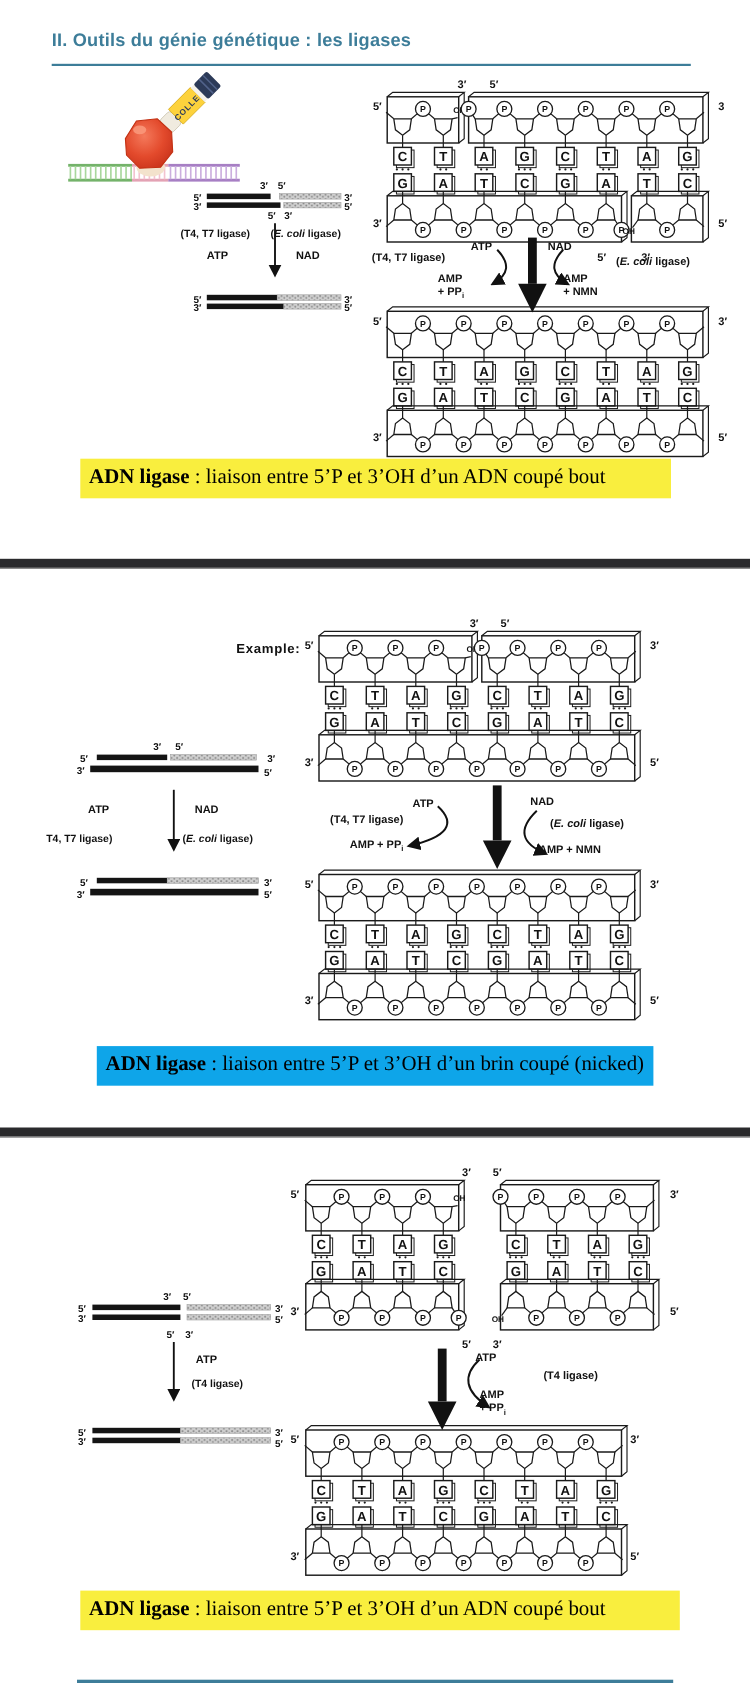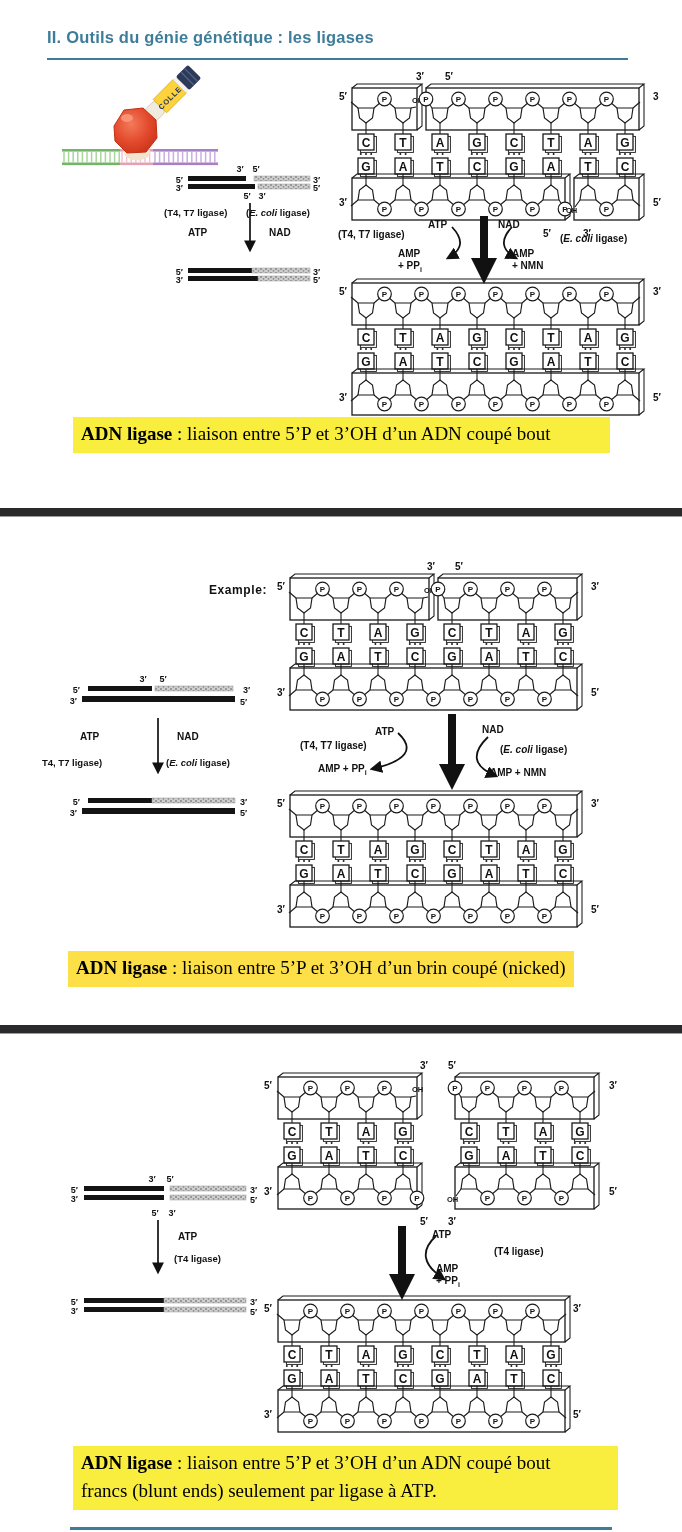--- a/index.html
+++ b/index.html
@@ -1253,41 +1253,41 @@
   <div class="ov" style="left:428px;top:219px;width:40px">ATP</div>
   <div class="ov" style="left:498px;top:219px;width:40px">NAD</div>
   <div class="ov" style="left:398px;top:248px;width:58px"><span>AMP</span><br><span>+ PP</span><sub>i</sub></div>
   <div class="ov" style="left:512px;top:248px;width:58px"><span>AMP</span><br><span>+ NMN</span></div>
   <div class="ov" style="left:560px;top:233px;width:100px"><span>(</span><span class="it">E. coli</span><span> ligase)</span></div>
 
   <div class="caption" style="left: 73px; top: 417px; width: 521px; background: rgb(249, 238, 62);"><span class="lead">ADN ligase</span><span> : liaison entre 5’P et 3’OH d’un ADN coupé bout</span><br></div>
 
   <div class="divider" style="top: 508px; background: rgb(42, 42, 44);"></div>
 
-  <div class="ov lg" style="left:203px;top:583px;width:70px;text-align:center">Example:</div>
+  <div class="ov lg" style="left:203px;top:583px;width:70px;text-align:right">Example:</div>
 
   <div class="ov" style="left:80px;top:731px;width:40px">ATP</div>
   <div class="ov" style="left:177px;top:731px;width:40px">NAD</div>
   <div class="ov sm" style="left:42px;top:757px;width:84px">T4, T7 ligase)</div>
   <div class="ov sm" style="left:166px;top:757px;width:96px"><span>(</span><span class="it">E. coli</span><span> ligase)</span></div>
 
   <div class="ov" style="left:300px;top:740px;width:88px">(T4, T7 ligase)</div>
   <div class="ov" style="left:375px;top:726px;width:40px">ATP</div>
   <div class="ov" style="left:482px;top:724px;width:40px">NAD</div>
   <div class="ov" style="left:318px;top:763px;width:84px"><span>AMP  +  PP</span><sub>i</sub></div>
   <div class="ov" style="left:500px;top:744px;width:96px"><span>(</span><span class="it">E. coli</span><span> ligase)</span></div>
   <div class="ov" style="left:490px;top:767px;width:90px">AMP  + NMN</div>
 
-  <div class="caption nowrap" style="left: 68px; top: 951px; background: #fde047;"><span class="lead">ADN ligase</span><span> : liaison entre 5’P et 3’OH d’un brin coupé (nicked)</span></div>
+  <div class="caption nowrap" style="left: 88px; top: 951px; background: #0ea5e9;"><span class="lead">ADN ligase</span><span> : liaison entre 5’P et 3’OH d’un brin coupé (nicked)</span></div>
 
   <div class="divider" style="top: 1025px; background: rgb(42, 42, 44);"></div>
 
   <div class="ov" style="left:178px;top:1231px;width:40px;text-align:left">ATP</div>
   <div class="ov sm" style="left:174px;top:1253px;width:80px;text-align:left">(T4 ligase)</div>
 
   <div class="ov" style="left:432px;top:1229px;width:40px">ATP</div>
   <div class="ov" style="left:494px;top:1246px;width:76px">(T4 ligase)</div>
   <div class="ov" style="left:436px;top:1263px;width:56px"><span>AMP</span><br><span>+ PP</span><sub>i</sub></div>
 
-  <div class="caption" style="left: 73px; top: 1446px; width: 529px; background: rgb(249, 238, 62);"><span class="lead">ADN ligase</span><span> : liaison entre 5’P et 3’OH d’un ADN coupé bout</span><br><span>francs (blunt ends) seulement par ligase à ATP.</span></div>
+  <div class="caption" style="left: 73px; top: 1446px; width: 529px; background: rgb(249, 238, 62);"><span class="lead">ADN ligase</span><span> : liaison entre 5’P et 3’OH d’un ADN coupé bout</span><br></div>
 
   <div class="accent-line" style="background: rgb(61, 125, 153);"></div>
 </div>
 
 </body></html>

